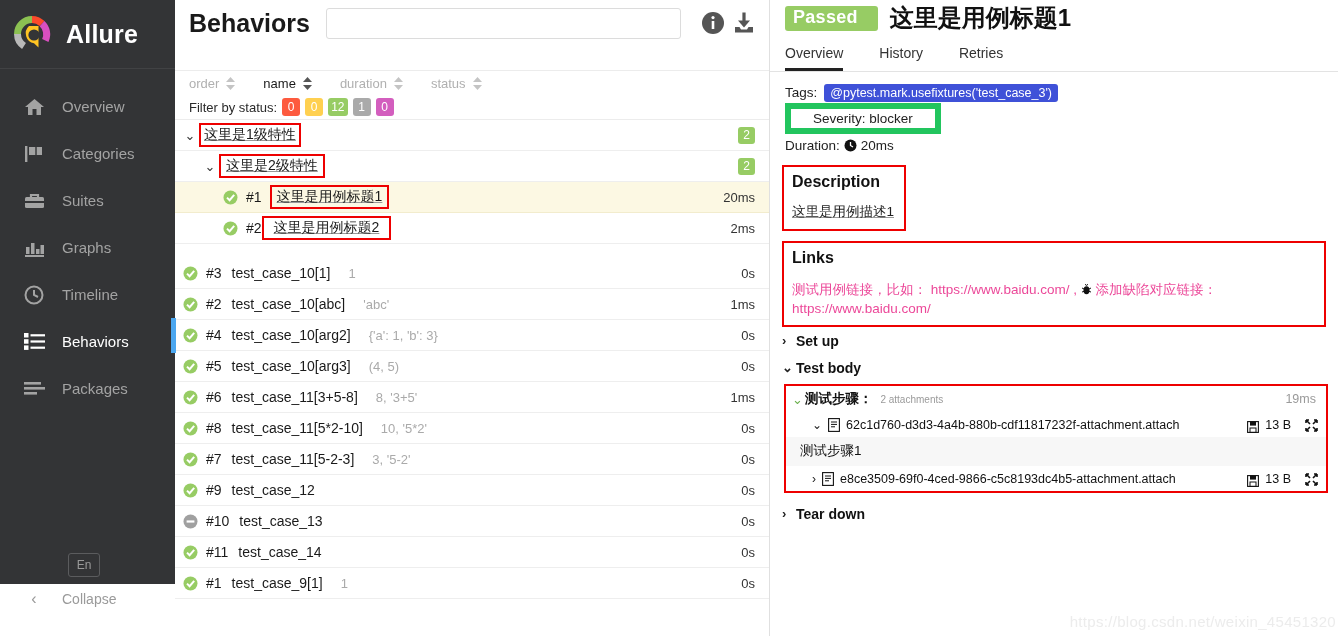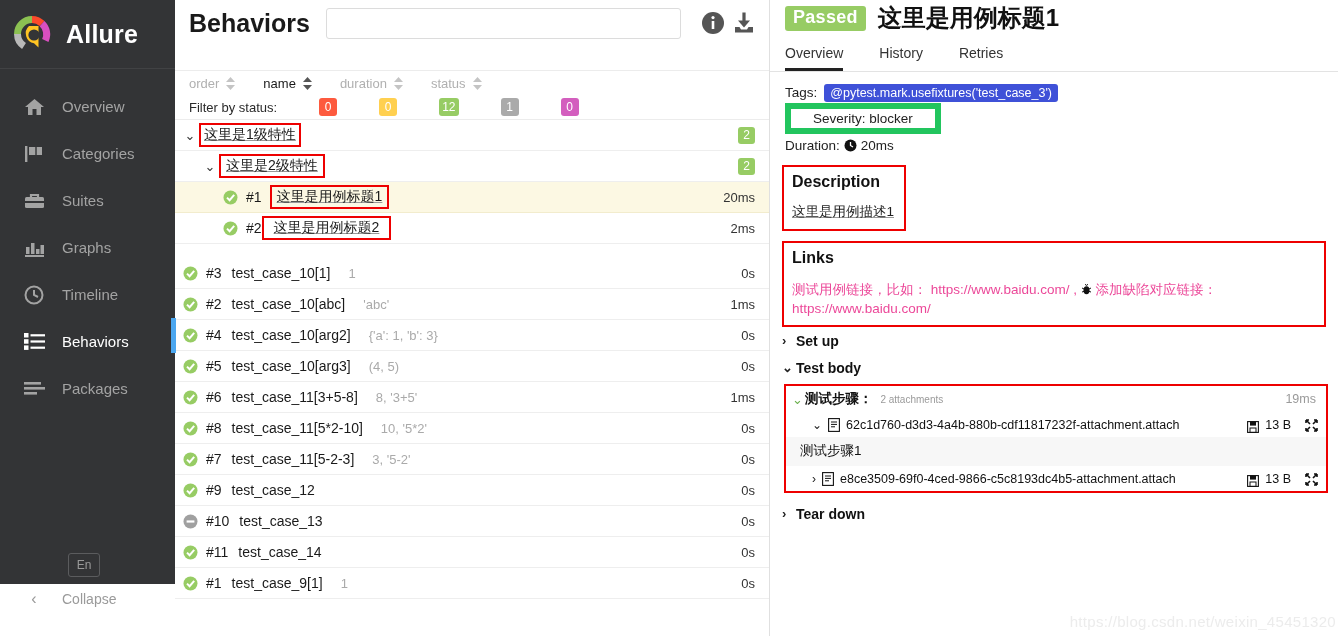--- a/index.html
+++ b/index.html
@@ -85,21 +85,20 @@
   }
   .sort-col { display: flex; align-items: center; cursor: pointer; margin-right: 28px; }
   .sort-col.active { color: #1a1a1a; }
   .sort-arrows { margin-left: 7px; display: inline-block; line-height: 0; }
   .sort-arrows svg { display: block; }
 
   .filterbar {
     height: 25px; display: flex; align-items: center;
     padding-left: 14px; font-size: 13px; color: #2a2a2a;
     border-bottom: 1px solid #ececec;
-    gap: 37px;
   }
   .badge {
     display: inline-flex; align-items: center; justify-content: center;
     min-width: 18px; height: 18px; border-radius: 3px; color: #fff;
     font-size: 12px; margin-left: 5px; padding: 0 3px; cursor: pointer;
   }
 
   .tree { position: relative; }
   .trow {
     display: flex; align-items: center; height: 31px;
@@ -125,21 +124,21 @@
   
   #right { flex: 1; height: 636px; position: relative; background: #fff; overflow: hidden; }
   .crumb {
     display: flex; align-items: center; height: 32px;
     padding-left: 12px; font-size: 15px; color: #8a8a8a;
   }
   .crumb-ico { width: 15px; height: 15px; margin-right: 8px; flex: 0 0 15px; }
   .title-row { display: flex; align-items: center; padding-left: 15px; height: 36px; }
   .status-chip {
     background: #97cc64; color: #fff; font-weight: bold; font-size: 18px;
-    padding: 1px 8px 3px 8px; border-radius: 3px; letter-spacing: .3px;
+    padding: 1px 20px 3px 8px; border-radius: 3px; letter-spacing: .3px;
   }
   .case-title { font-size: 24px; font-weight: bold; color: #111; margin-left: 12px; }
 
   .tabs { display: flex; align-items: flex-end; height: 36px; padding-left: 15px; border-bottom: 1px solid #e3e3e3; }
   .tab {
     font-size: 14px; color: #333; margin-right: 36px; padding-bottom: 7px;
     cursor: pointer; border-bottom: 3px solid transparent;
   }
   .tab.active { border-bottom-color: #222; }
 

